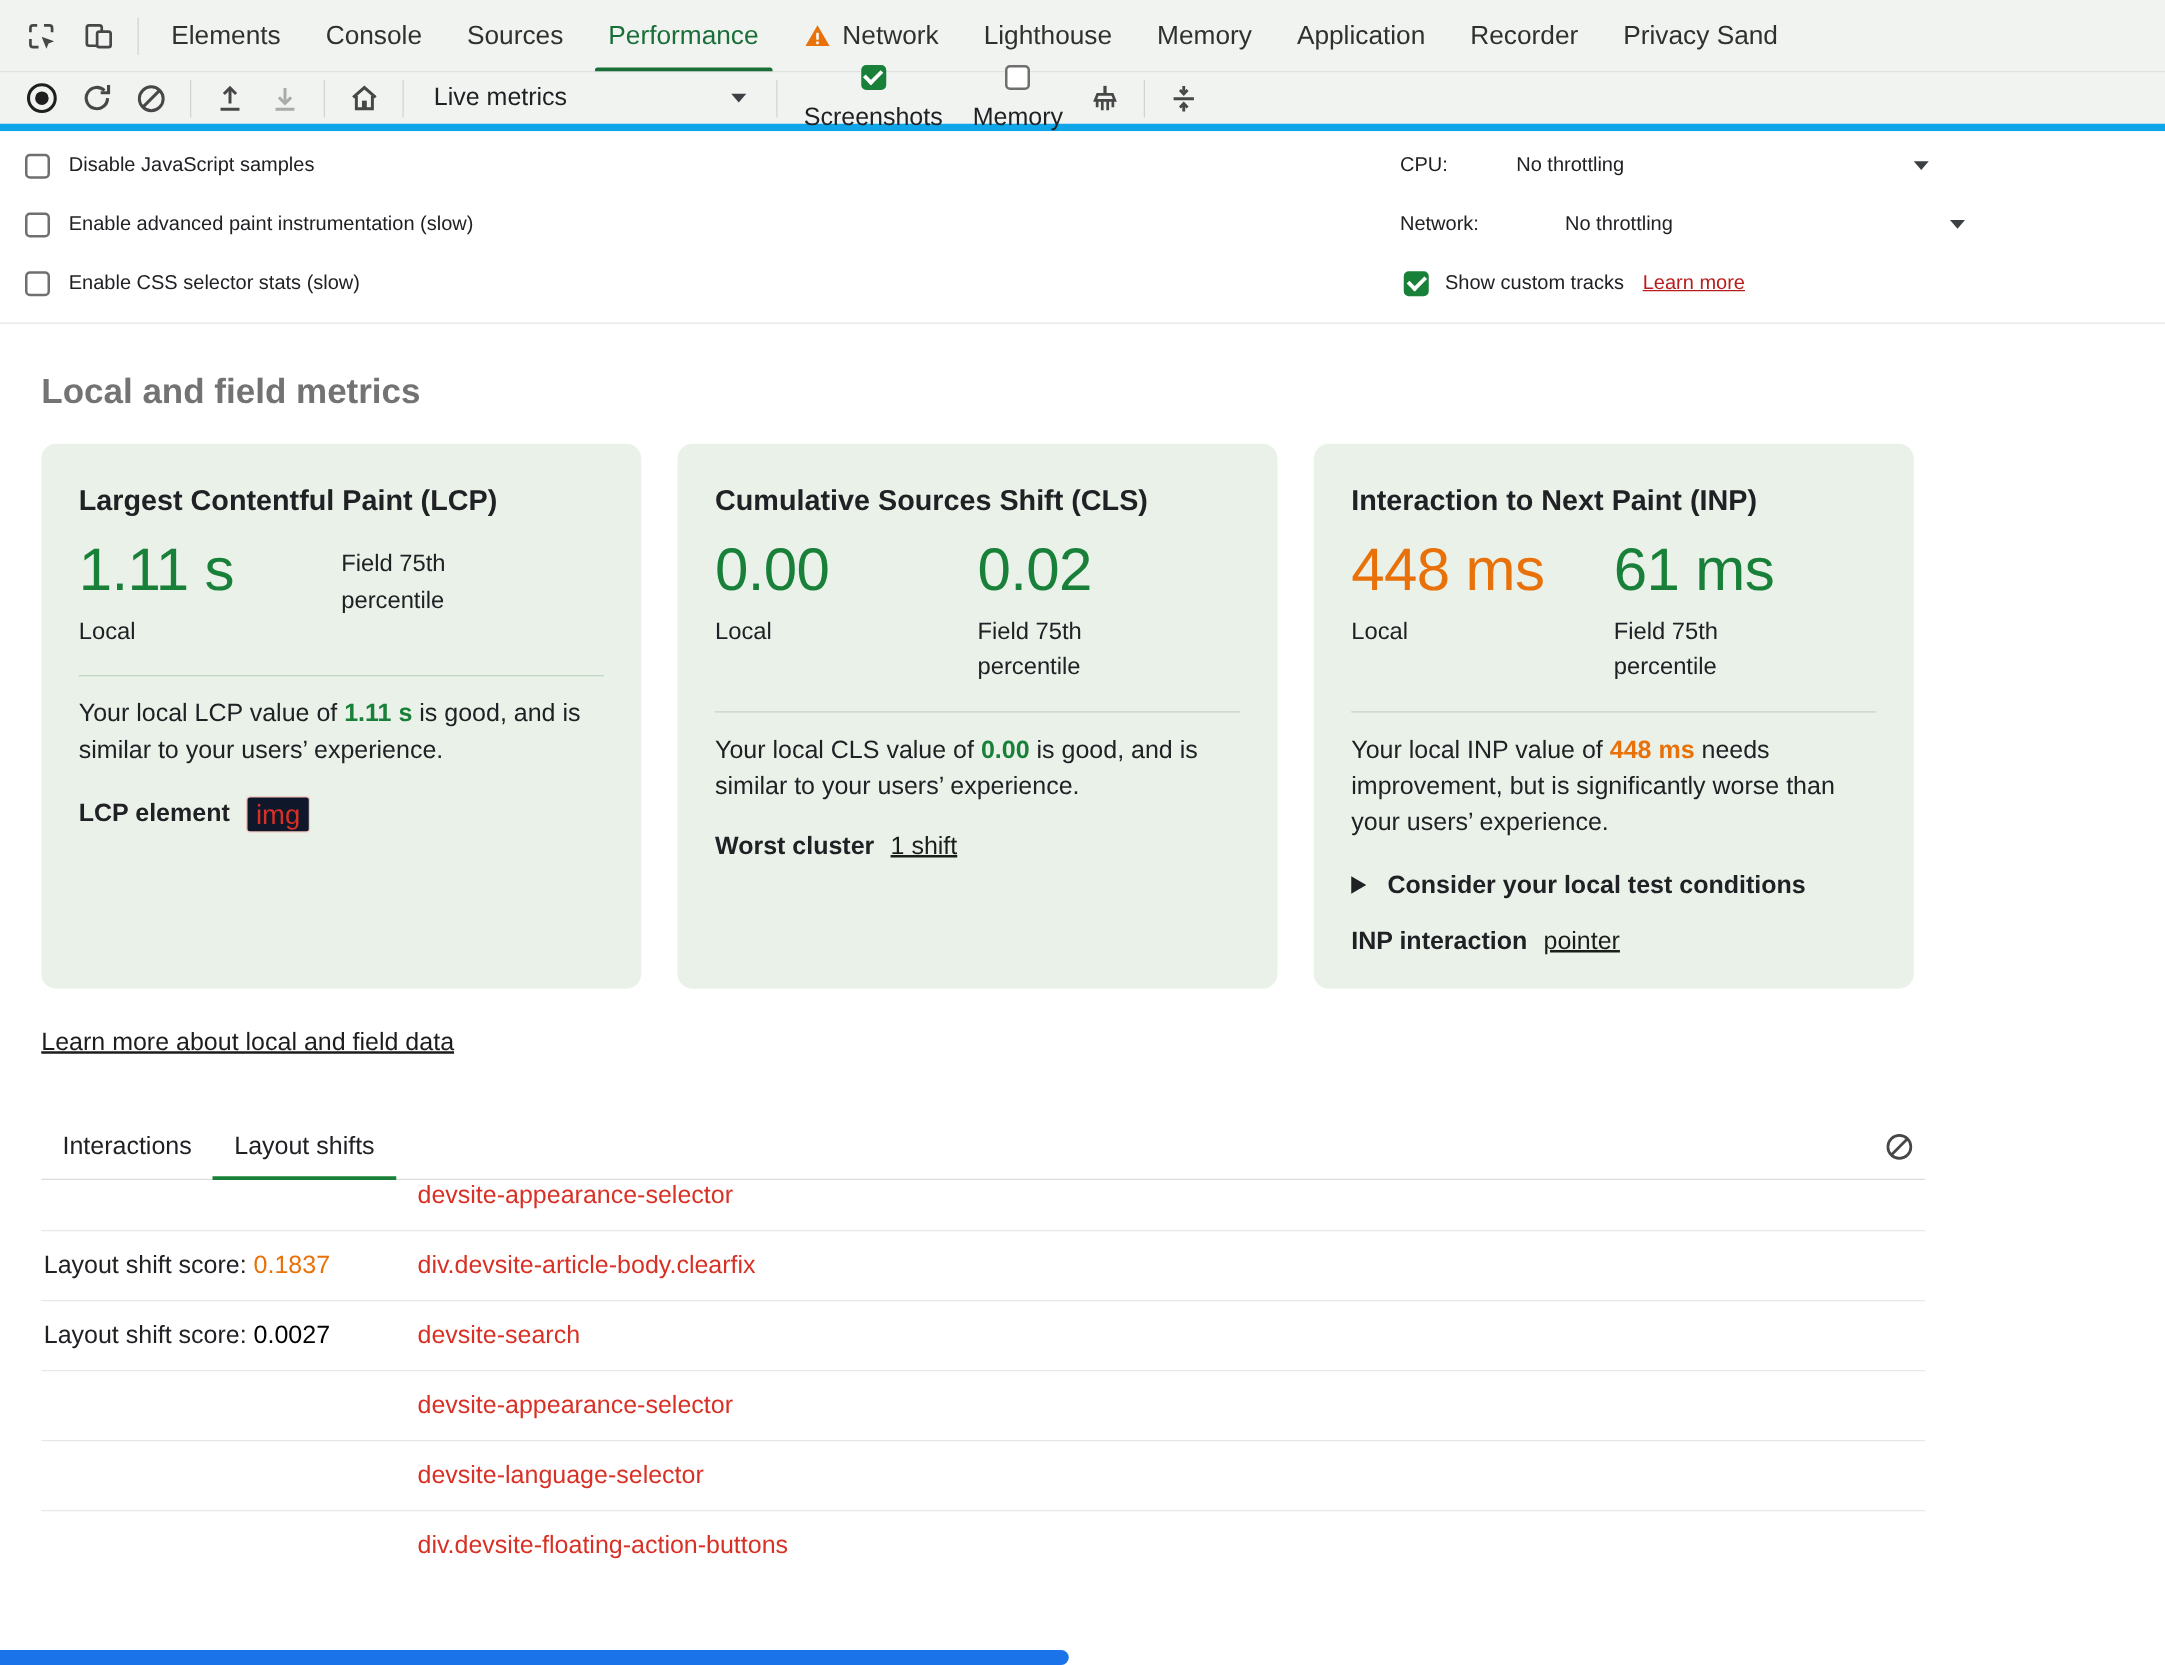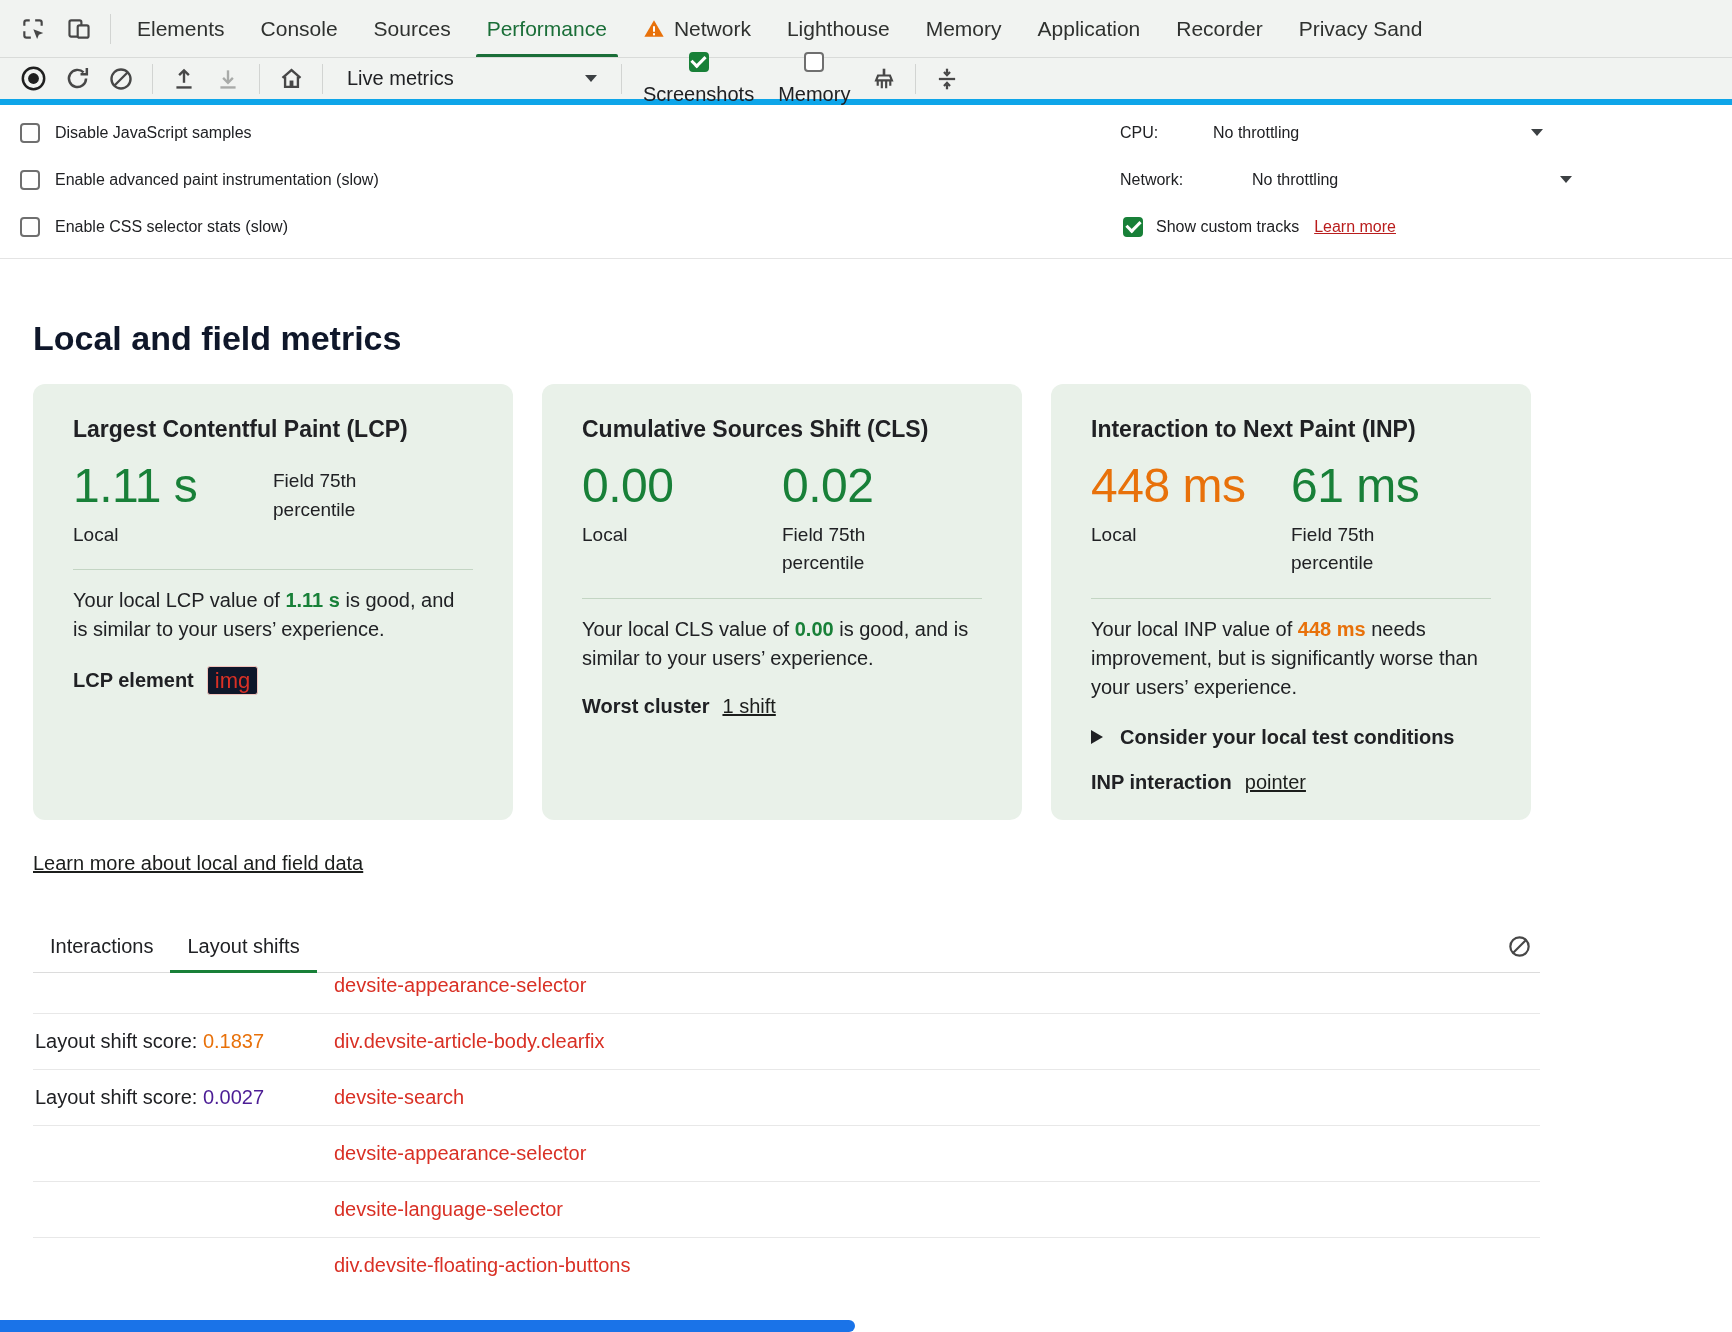--- a/index.html
+++ b/index.html
@@ -71,26 +71,26 @@
   .sel-label { flex:0 0 auto; }
   .sel-label.w78 { width:78px; }
   .sel-label.w117 { width:117px; }
   .sel-caret-cpu { margin-left:auto; margin-right:189px; }
   .sel-caret-net { margin-left:auto; margin-right:160px; }
   .settings-right .setting-row.tracks { padding-left:3px; gap:13px; }
   .learn-link { color:#b91c1c; text-decoration:underline; cursor:pointer; margin-left:2px; }
 
   
   main { padding-left:33px; }
-  .metrics-heading { margin-top:60px; font-size:34px; font-weight:700; color:#0f172a; }
+  .metrics-heading { margin-top:38px; font-size:28px; font-weight:700; color:#737373; }
 
   .cards { display:flex; gap:29px; margin-top:26px; align-items:stretch; }
   .card {
     width:480px; min-height:435px; background:#e9f1e9; border-radius:12px;
-    padding:26px 40px;
+    padding:26px 30px;
   }
   .card h3 { font-size:23px; font-weight:700; margin:6px 0 16px; }
   .vals { display:flex; }
   .val-col { width:219px; }
   .val { font-size:48px; line-height:1.12; letter-spacing:-0.5px; }
   .val-label { font-size:19px; margin-top:8px; max-width:118px; line-height:1.5; }
   .card-divider { border:none; border-top:1px solid #c3d5c3; margin:20px 0 16px; }
   .desc { font-size:20px; line-height:29px; }
   .desc .hl { font-weight:700; }
   .card-footer { margin-top:22px; display:flex; align-items:center; gap:13px; font-size:20px; }
@@ -382,21 +382,21 @@
     <div class="log-rows">
       <div class="log-row">
         <span class="score-cell"><span></span><span></span></span>
         <span class="link-cell">devsite-appearance-selector</span>
       </div>
       <div class="log-row">
         <span class="score-cell"><span>Layout shift score: </span><span style="color: rgb(232, 113, 10);">0.1837</span></span>
         <span class="link-cell">div.devsite-article-body.clearfix</span>
       </div>
       <div class="log-row">
-        <span class="score-cell"><span>Layout shift score: </span><span style="color: #4c1d95;">0.0027</span></span>
+        <span class="score-cell"><span>Layout shift score: </span><span style="color: #000000;">0.0027</span></span>
         <span class="link-cell">devsite-search</span>
       </div>
       <div class="log-row">
         <span class="score-cell"><span></span><span></span></span>
         <span class="link-cell">devsite-appearance-selector</span>
       </div>
       <div class="log-row">
         <span class="score-cell"><span></span><span></span></span>
         <span class="link-cell">devsite-language-selector</span>
       </div>

